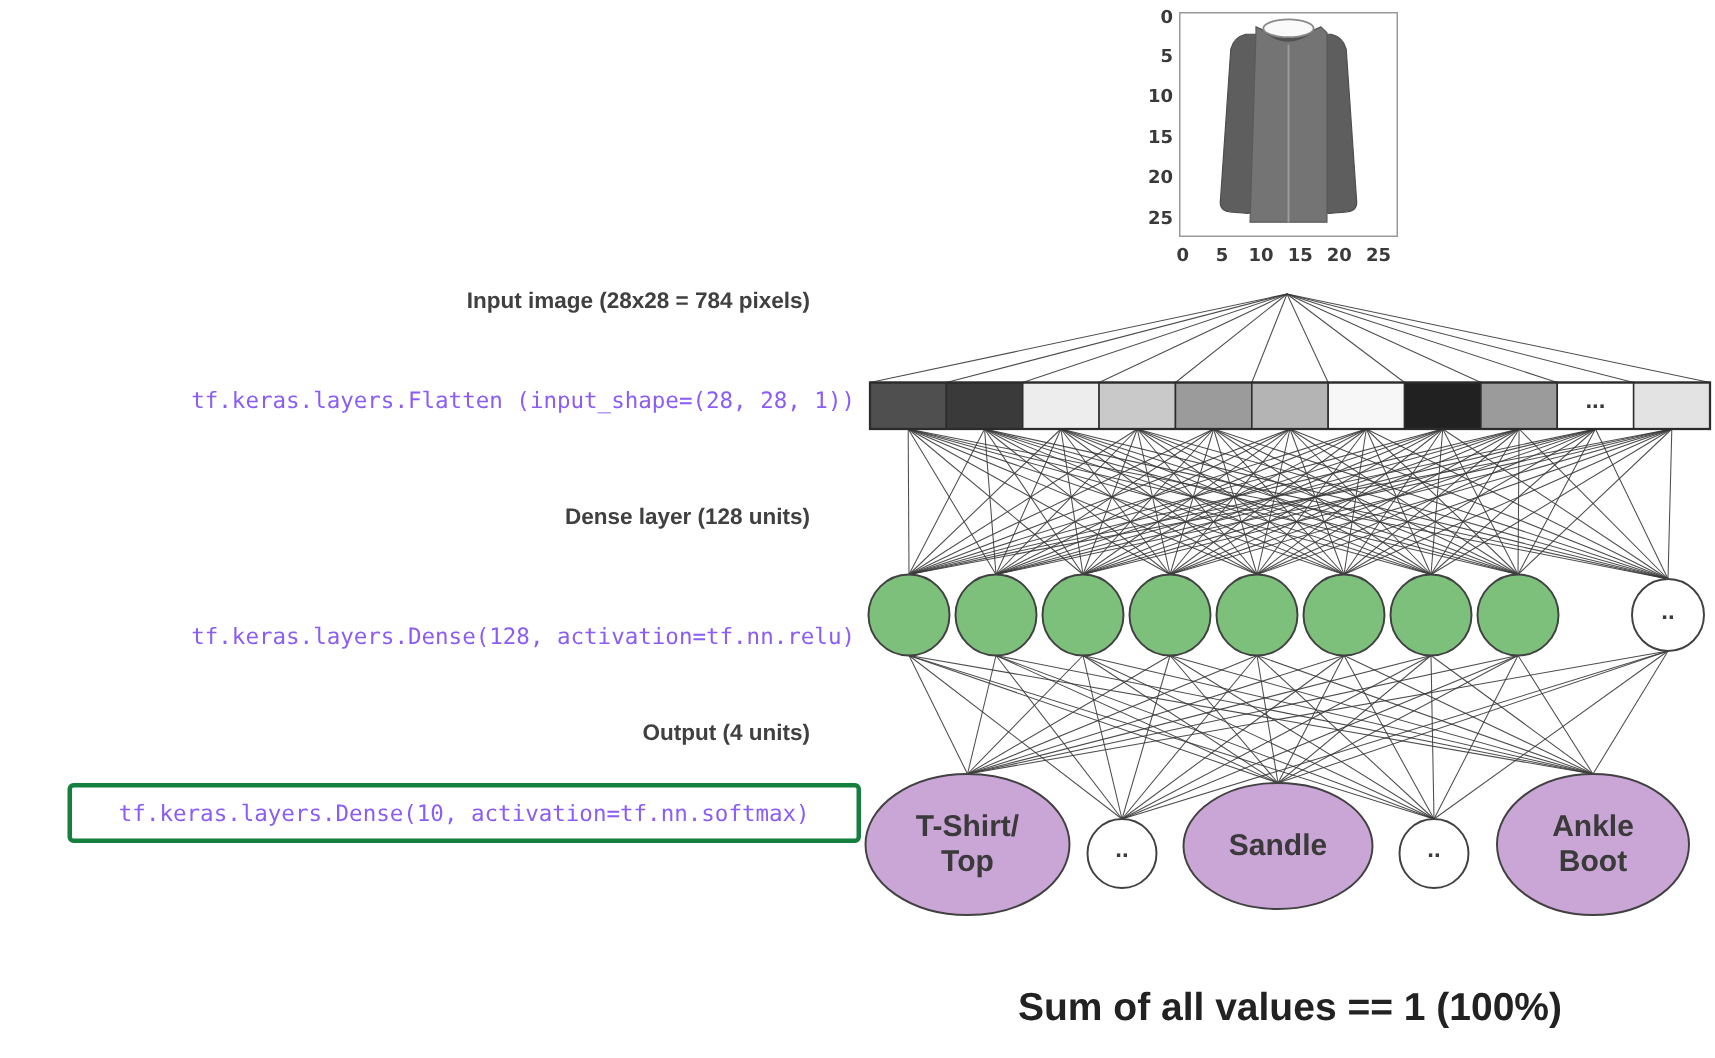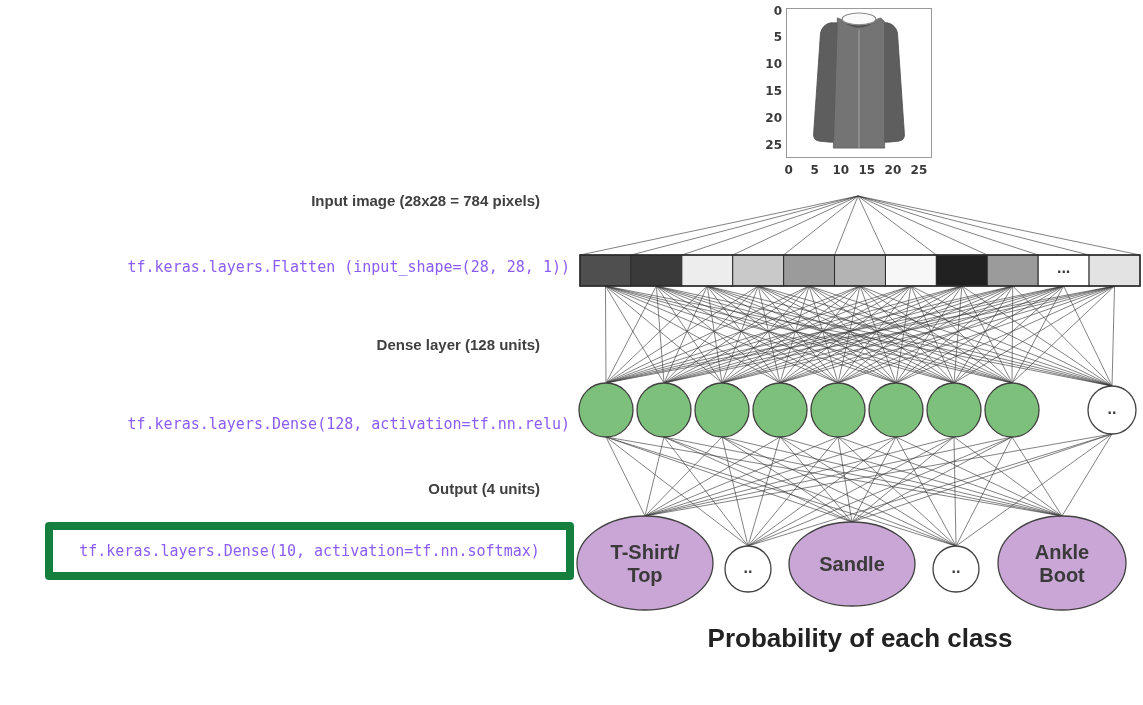--- a/index.html
+++ b/index.html
@@ -5,21 +5,21 @@
   html,body{margin:0;padding:0;background:#ffffff;}
   #canvas{position:relative;width:1143px;height:705px;background:#ffffff;
           font-family:"Liberation Sans",sans-serif;overflow:hidden;}
   .heading{position:absolute;font-weight:700;font-size:15px;color:#404040;white-space:nowrap;}
   .h1{top:192px;right:603px;}
   .h2{top:336px;right:603px;margin-left:32px;}
   .h3{top:480px;right:603px;}
   .code{font-family:"DejaVu Sans Mono","Liberation Mono",monospace;font-size:15px;color:#8b5cf6;white-space:nowrap;}
   .c1{position:absolute;top:258px;right:573px;}
   .c2{position:absolute;top:403px;right:573px;margin-top:12px;}
-  .code-box{position:absolute;left:45px;top:522px;width:529px;height:58px;border:8px solid #15803d;
+  .code-box{position:absolute;left:45px;top:522px;width:529px;height:40px;border:3px solid #15803d;
             border-radius:4px;display:flex;align-items:center;justify-content:center;box-sizing:border-box;background:#fff;}
   .plot{position:absolute;left:786px;top:8px;width:146px;height:150px;border:1px solid #9a9a9a;
         background:#ffffff;box-sizing:border-box;}
   .plot svg{display:block;}
   .tick{position:absolute;font-family:"DejaVu Sans",sans-serif;font-size:12px;font-weight:600;color:#3a3a3a;line-height:14px;}
   .ytick{width:22px;text-align:right;}
   .xtick{width:24px;text-align:center;}
   #network-svg{position:absolute;left:0;top:0;width:1143px;height:705px;}
   .caption{position:absolute;left:578px;width:564px;text-align:center;font-weight:700;font-size:26px;color:#222222;white-space:nowrap;}
   .cap1{top:623px;}
@@ -236,21 +236,21 @@
       <circle cx="748" cy="569" r="23" fill="#ffffff" stroke="#414141" stroke-width="1.3"></circle>
       <text x="748" y="567" text-anchor="middle" font-size="16" font-weight="600" fill="#3a3a3a" font-family="&quot;Liberation Sans&quot;,sans-serif"><tspan x="748" y="567" dominant-baseline="central">..</tspan></text>
       <ellipse cx="852" cy="564" rx="63" ry="42" fill="#c9a6d6" stroke="#414141" stroke-width="1.3"></ellipse>
       <text x="852" y="564" text-anchor="middle" font-size="20" font-weight="600" fill="#3a3a3a" font-family="&quot;Liberation Sans&quot;,sans-serif"><tspan x="852" y="564" dominant-baseline="central">Sandle</tspan></text>
       <circle cx="956" cy="569" r="23" fill="#ffffff" stroke="#414141" stroke-width="1.3"></circle>
       <text x="956" y="567" text-anchor="middle" font-size="16" font-weight="600" fill="#3a3a3a" font-family="&quot;Liberation Sans&quot;,sans-serif"><tspan x="956" y="567" dominant-baseline="central">..</tspan></text>
       <ellipse cx="1062" cy="563" rx="64" ry="47" fill="#c9a6d6" stroke="#414141" stroke-width="1.3"></ellipse>
       <text x="1062" y="563" text-anchor="middle" font-size="20" font-weight="600" fill="#3a3a3a" font-family="&quot;Liberation Sans&quot;,sans-serif"><tspan x="1062" y="551.5" dominant-baseline="central">Ankle</tspan><tspan x="1062" y="574.5" dominant-baseline="central">Boot</tspan></text>
     </svg>
 
-  <div class="caption cap1">Probability of each class</div>
+  <div class="caption cap2">Sum of all values == 1 (100%)</div>
 <div class="tick ytick" style="left: 760px; top: 3.67857px;">0</div>
     <div class="tick ytick" style="left: 760px; top: 30.4643px;">5</div>
     <div class="tick ytick" style="left: 760px; top: 57.25px;">10</div>
     <div class="tick ytick" style="left: 760px; top: 84.0357px;">15</div>
     <div class="tick ytick" style="left: 760px; top: 110.821px;">20</div>
     <div class="tick ytick" style="left: 760px; top: 137.607px;">25</div>
     <div class="tick xtick" style="left: 776.607px; top: 163px;">0</div>
     <div class="tick xtick" style="left: 802.679px; top: 163px;">5</div>
     <div class="tick xtick" style="left: 828.75px; top: 163px;">10</div>
     <div class="tick xtick" style="left: 854.821px; top: 163px;">15</div>

